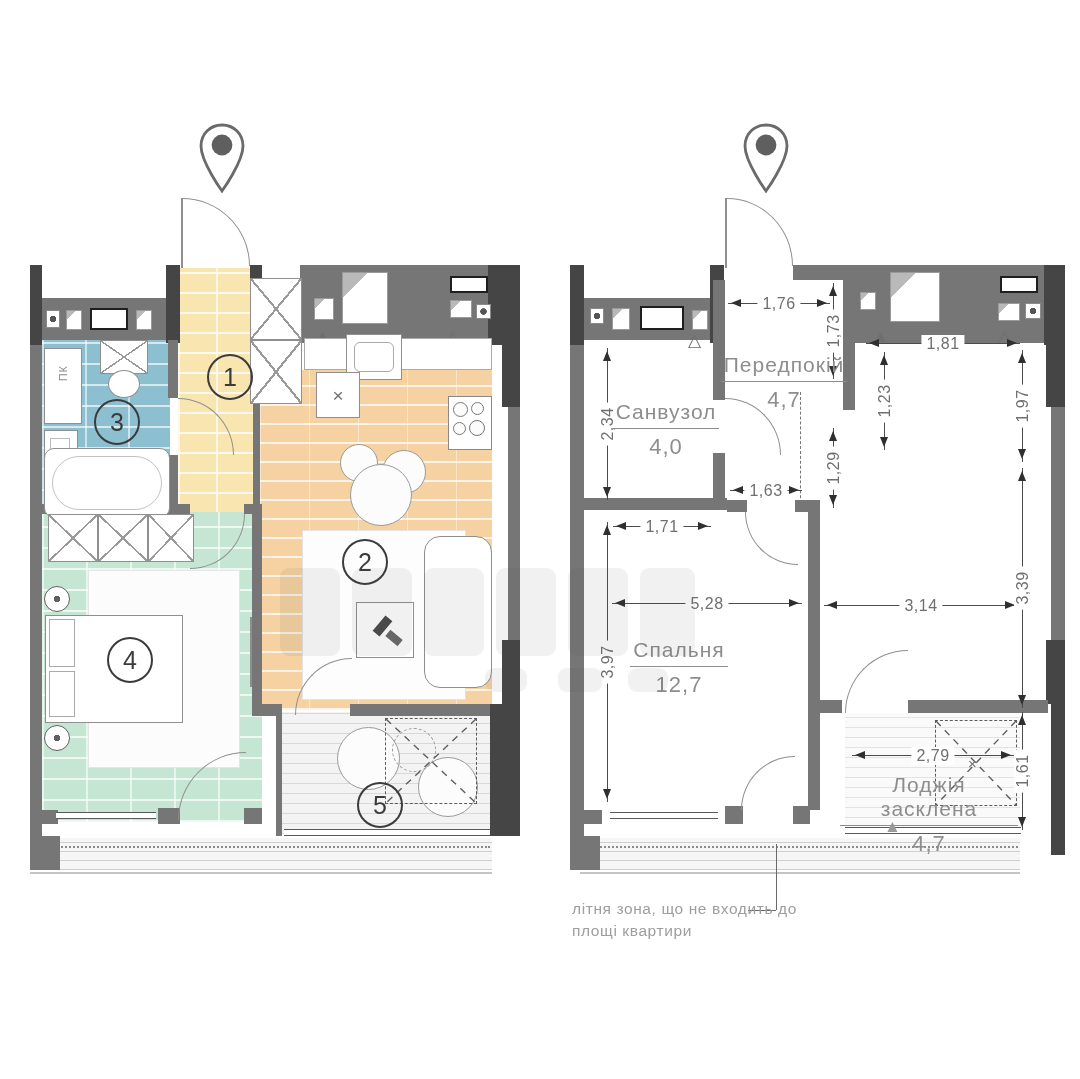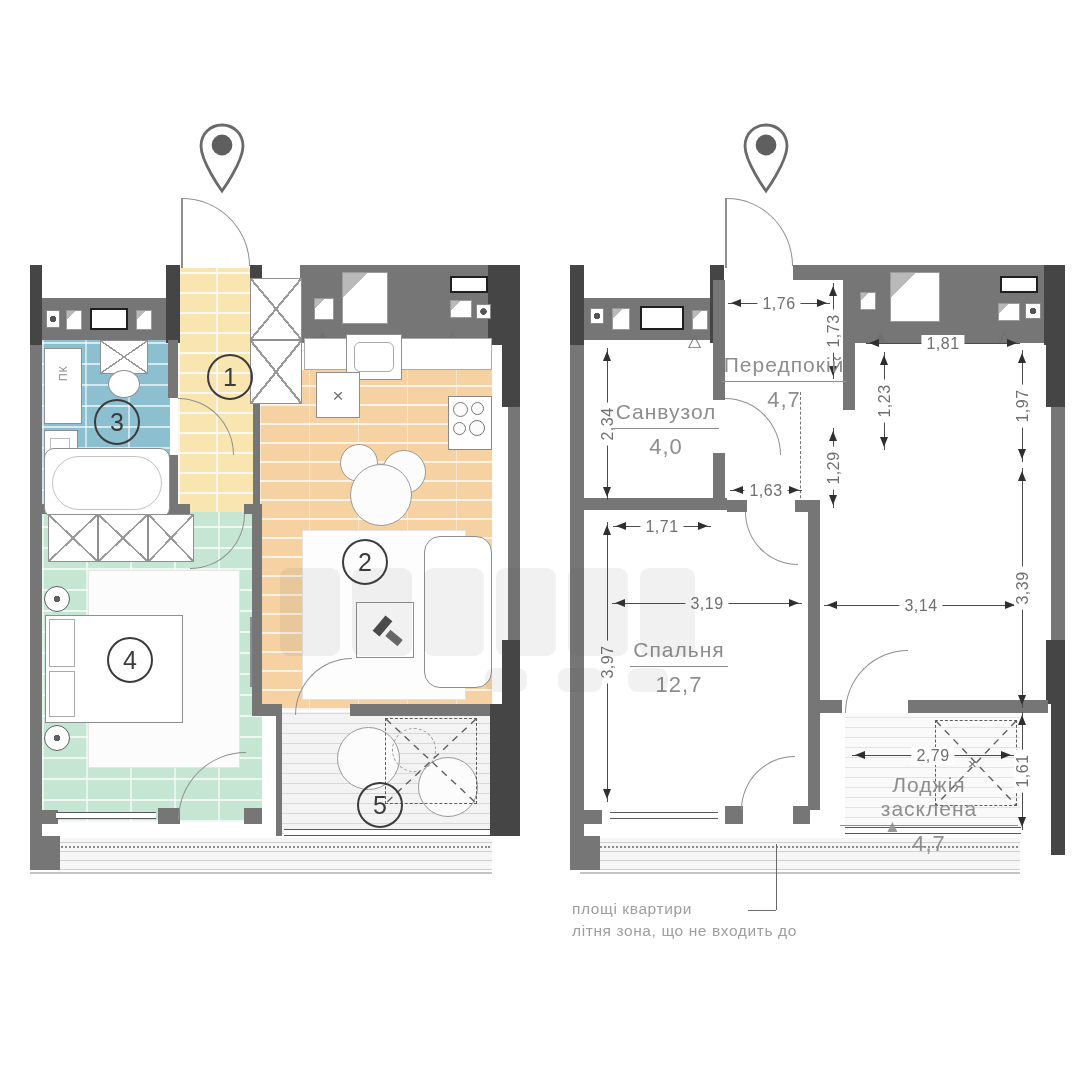--- a/index.html
+++ b/index.html
@@ -293,21 +293,21 @@
   <div class="dim dim-v" style="left:833px;top:428px;height:80px;">
       <span>1,29</span>
     </div>
   <div class="dim dim-h" style="left:613px;top:484px;width:98px;margin-top:42px;">
       <span>1,71</span>
     </div>
   <div class="dim dim-h" style="left:730px;top:490px;width:72px;">
       <span>1,63</span>
     </div>
   <div class="dim dim-h" style="left:612px;top:603px;width:190px;">
-      <span>3,19</span>
+      <span>5,28</span>
     </div>
   <div class="dim dim-h" style="left:824px;top:605px;width:194px;">
       <span>3,14</span>
     </div>
   <div class="dim dim-v" style="left:1022px;top:468px;height:240px;">
       <span>3,39</span>
     </div>
   <div class="dim dim-v" style="left:607px;top:522px;height:280px;">
       <span>3,97</span>
     </div>
@@ -346,17 +346,17 @@
   <div class="wm-block" style="left:496px;top:568px;width:60px;height:88px;"></div>
   <div class="wm-block" style="left:568px;top:568px;width:60px;height:88px;"></div>
   <div class="wm-block" style="left:640px;top:568px;width:55px;height:88px;"></div>
   <div class="wm-block" style="left:485px;top:668px;width:42px;height:24px;"></div>
   <div class="wm-block" style="left:558px;top:668px;width:44px;height:24px;"></div>
   <div class="wm-block" style="left:628px;top:668px;width:40px;height:24px;"></div>
 
   <div class="leader-v" style="left:776px;top:844px;height:66px;"></div>
   <div class="leader-h" style="left:748px;top:910px;width:28px;"></div>
   <div class="note" style="left:572px;top:898px;width:240px;">
+    <div>літня зона, що не входить до</div>
     <div>площі квартири</div>
-    <div>літня зона, що не входить до</div>
   </div>
 
 </div>
 
 </body></html>

